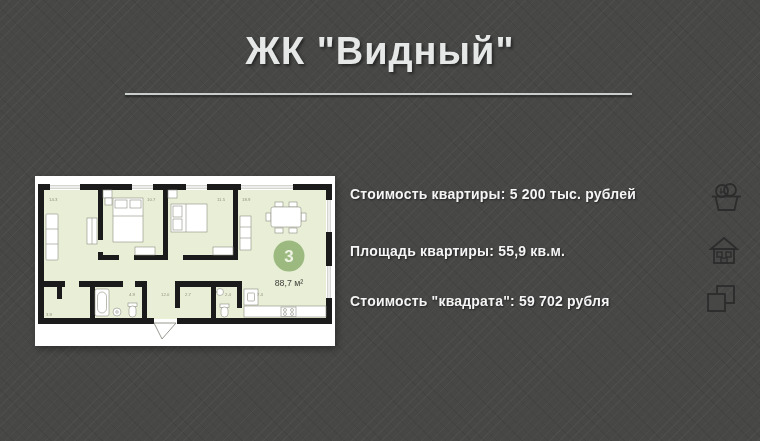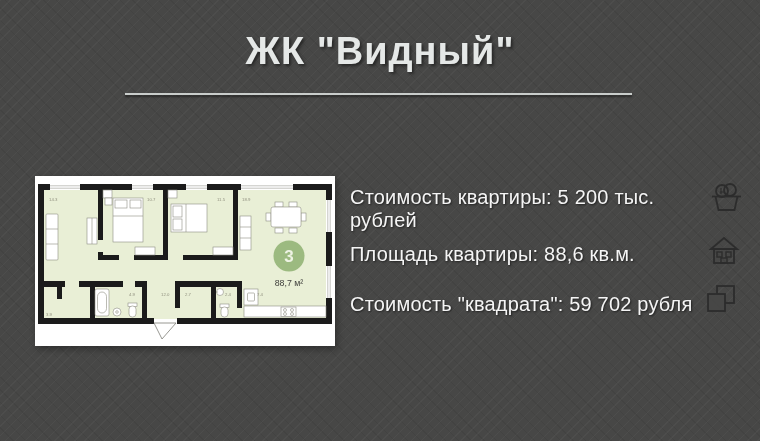--- a/index.html
+++ b/index.html
@@ -20,21 +20,21 @@
     position:absolute;left:125px;top:93px;width:507px;height:2px;
     background:#c9cdcb;box-shadow:0 2px 2px rgba(0,0,0,0.45);
   }
   .plan-card{
     position:absolute;left:35px;top:176px;width:300px;height:170px;
     background:#ffffff;box-shadow:2px 3px 7px rgba(0,0,0,0.35);
   }
   .plan-card svg{display:block;}
   .info-row{
     position:absolute;left:350px;width:360px;
-    font-size:20px;font-weight:normal;color:#f5f5f5;
+    font-size:14px;font-weight:bold;color:#f5f5f5;
     text-shadow:1px 1px 2px rgba(0,0,0,0.55);letter-spacing:0.2px;
   }
   .row-1{top:186px;} .row-2{top:243px;} .row-3{top:293px;}
   .side-icon{position:absolute;width:40px;height:40px;opacity:0.9;}
   .icon-1{left:706px;top:179px;} .icon-2{left:704px;top:232px;} .icon-3{left:702px;top:281px;}
   .room-label{font-family:"Liberation Sans",sans-serif;font-size:4.3px;fill:#90907f;}
   .badge-num{font-family:"Liberation Sans",sans-serif;font-size:17px;fill:#eef3e4;font-weight:bold;}
   .area-label{font-family:"Liberation Sans",sans-serif;font-size:8.8px;fill:#3f3f3c;}
 </style>
 </head>
@@ -191,21 +191,21 @@
       <text class="room-label" x="222" y="120">7.4</text>
     </g>
 
     <circle cx="254" cy="80" r="15.5" fill="#9cba80"></circle>
     <text class="badge-num" x="254" y="86" text-anchor="middle">3</text>
     <text class="area-label" x="254" y="110" text-anchor="middle">88,7 м²</text>
   </svg>
 </div>
 
 <div class="info-row row-1">Стоимость квартиры: 5 200 тыс. рублей</div>
-<div class="info-row row-2">Площадь квартиры: 88,6 кв.м.</div>
+<div class="info-row row-2">Площадь квартиры: 55,9 кв.м.</div>
 <div class="info-row row-3">Стоимость "квадрата": 59 702 рубля</div>
 
 <svg class="side-icon icon-1" viewBox="0 0 40 40">
   <g fill="none" stroke="#2a2a2a" stroke-width="1.8">
     <circle cx="16" cy="12" r="6"></circle>
     <circle cx="24" cy="11" r="6"></circle>
     <path d="M15,9 v6 M13.5,13 h4.5" stroke-width="1.2"></path>
     <line x1="6" y1="17.5" x2="35" y2="17.5"></line>
     <path d="M9.5,17.5 L12.5,31 L28.5,31 L31.5,17.5"></path>
   </g>

